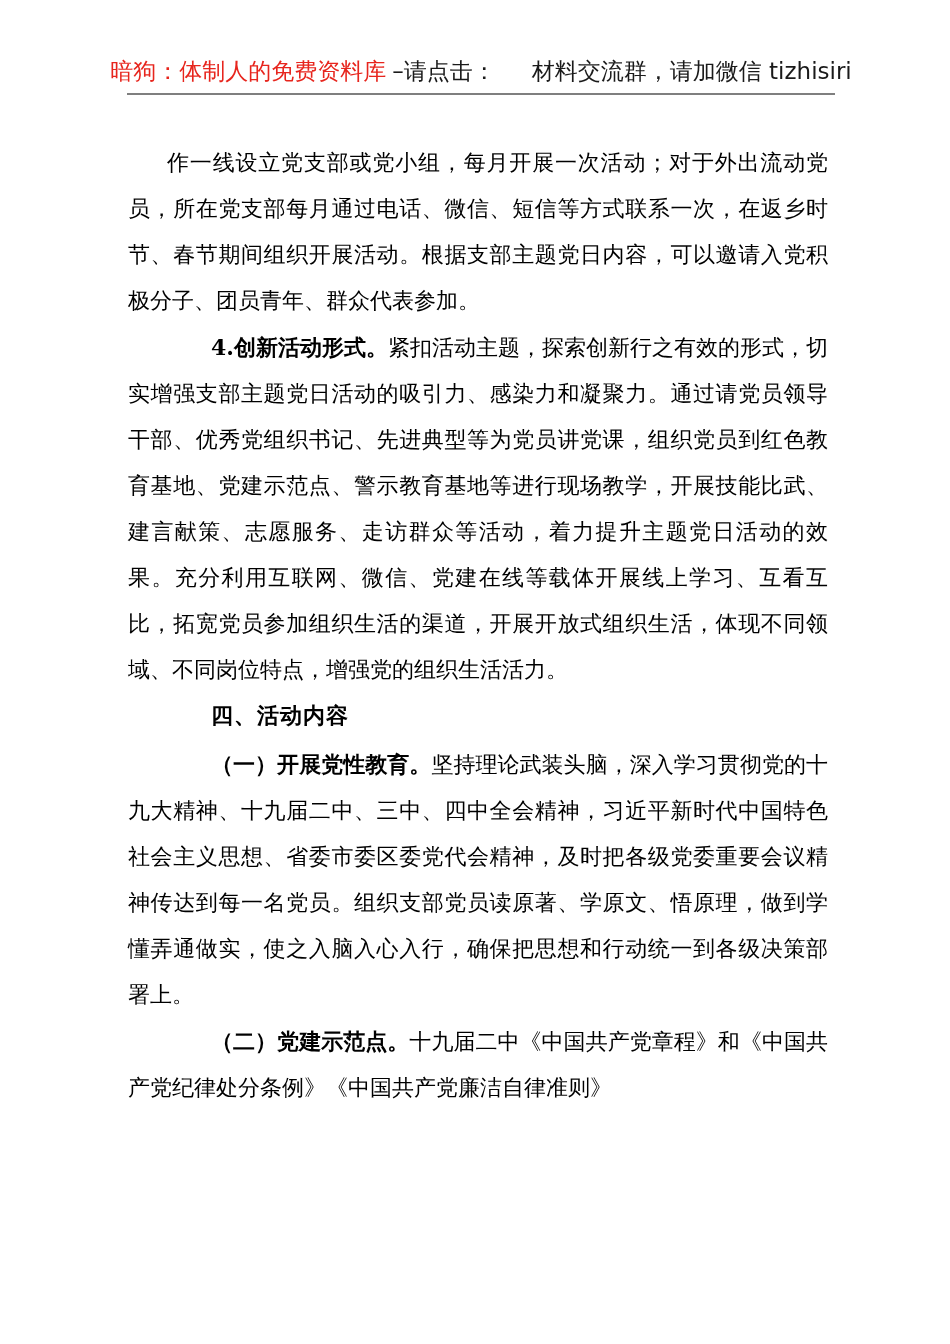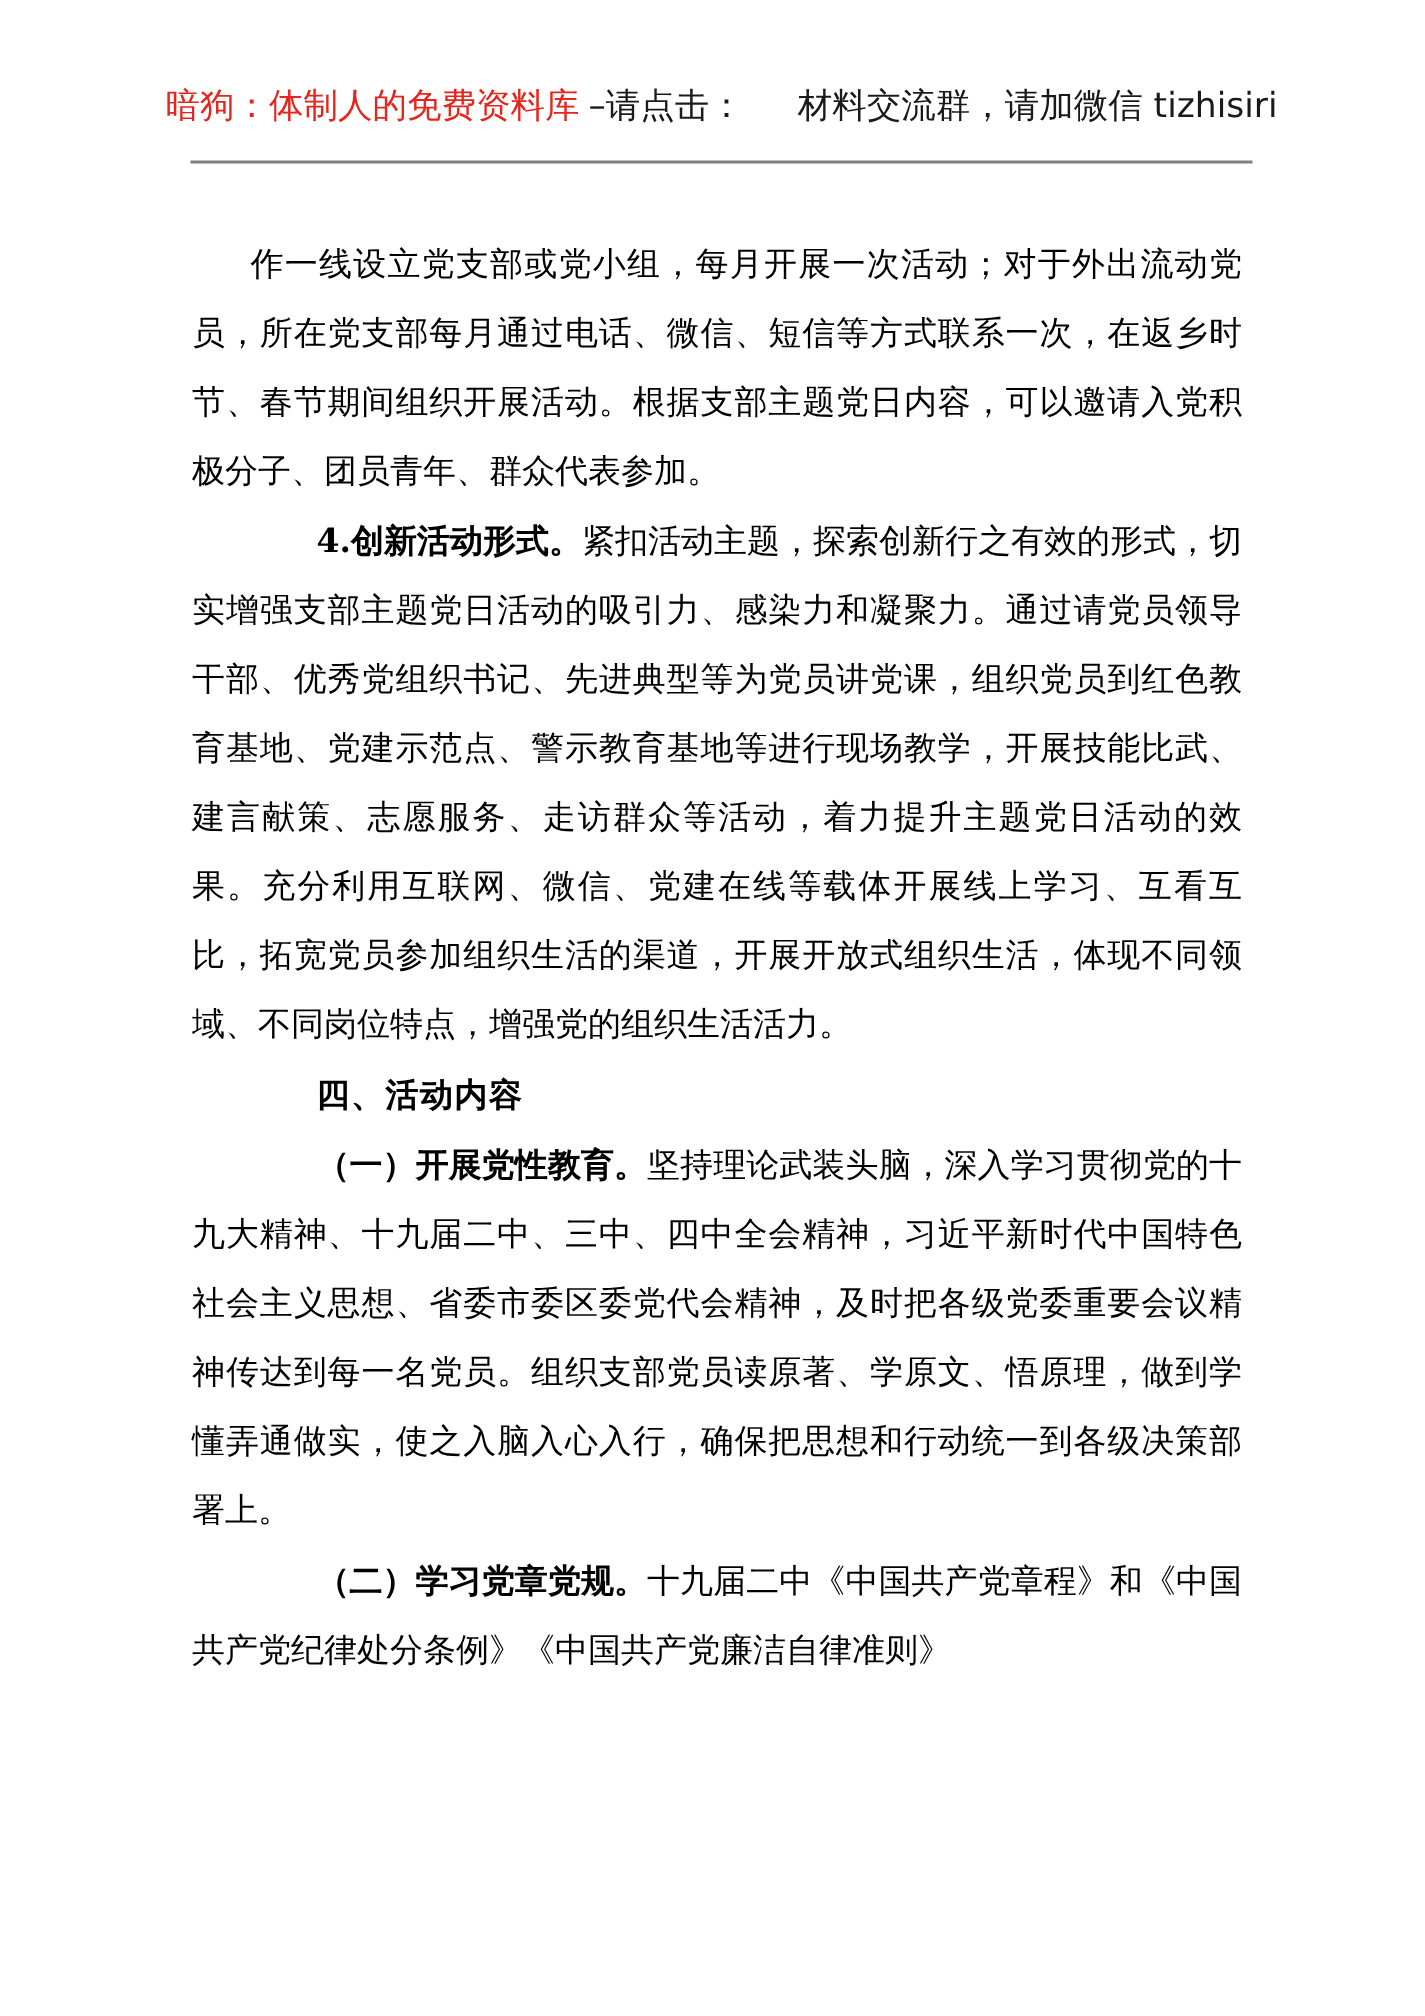--- a/index.html
+++ b/index.html
@@ -13,21 +13,21 @@
     height: 1344px;
     background: #ffffff;
     overflow: hidden;
     font-family: "DejaVu Serif", "Liberation Serif", serif;
     color: #000000;
   }
   
   .header {
     margin: 56px 115px 0 127px;
     border-bottom: 2px solid #7f7f7f;
-    padding-bottom: 21px;
+    padding-bottom: 7px;
     display: flex;
     align-items: baseline;
     justify-content: center;
     white-space: nowrap;
     font-family: "DejaVu Sans", "Liberation Sans", sans-serif;
     font-size: 23px;
     line-height: 30px;
   }
   .header .site-name {
     color: #e7251d;
@@ -60,21 +60,21 @@
     text-indent: 0;
   }
   .para.indent {
     text-indent: 2em;
   }
   .lead {
     font-weight: 700;
     margin-left: 39px;
   }
   .heading .lead {
-    font-family: Liberation Sans, sans-serif;
+    font-family: Liberation Mono, monospace;
     letter-spacing: 1px;
   }
 </style>
 </head>
 <body>
 
 <div class="page">
 
   <div class="header">
     <span class="site-name">暗狗：体制人的免费资料库</span>
@@ -85,16 +85,16 @@
   <div class="content">
 
     <p class="para"><strong class="lead"></strong><span>作一线设立党支部或党小组，每月开展一次活动；对于外出流动党员，所在党支部每月通过电话、微信、短信等方式联系一次，在返乡时节、春节期间组织开展活动。根据支部主题党日内容，可以邀请入党积极分子、团员青年、群众代表参加。</span></p>
 
     <p class="para indent"><strong class="lead">4.创新活动形式。</strong><span>紧扣活动主题，探索创新行之有效的形式，切实增强支部主题党日活动的吸引力、感染力和凝聚力。通过请党员领导干部、优秀党组织书记、先进典型等为党员讲党课，组织党员到红色教育基地、党建示范点、警示教育基地等进行现场教学，开展技能比武、建言献策、志愿服务、走访群众等活动，着力提升主题党日活动的效果。充分利用互联网、微信、党建在线等载体开展线上学习、互看互比，拓宽党员参加组织生活的渠道，开展开放式组织生活，体现不同领域、不同岗位特点，增强党的组织生活活力。</span></p>
 
     <p class="para indent heading"><strong class="lead">四、活动内容</strong><span></span></p>
 
     <p class="para indent"><strong class="lead">（一）开展党性教育。</strong><span>坚持理论武装头脑，深入学习贯彻党的十九大精神、十九届二中、三中、四中全会精神，习近平新时代中国特色社会主义思想、省委市委区委党代会精神，及时把各级党委重要会议精神传达到每一名党员。组织支部党员读原著、学原文、悟原理，做到学懂弄通做实，使之入脑入心入行，确保把思想和行动统一到各级决策部署上。</span></p>
 
-    <p class="para indent"><strong class="lead">（二）学习党章党规。</strong><span>十九届二中《中国共产党章程》和《中国共产党纪律处分条例》《中国共产党廉洁自律准则》</span></p>
+    <p class="para indent"><strong class="lead">（二）党建示范点。</strong><span>十九届二中《中国共产党章程》和《中国共产党纪律处分条例》《中国共产党廉洁自律准则》</span></p>
 
   </div>
 </div>
 
 </body></html>

